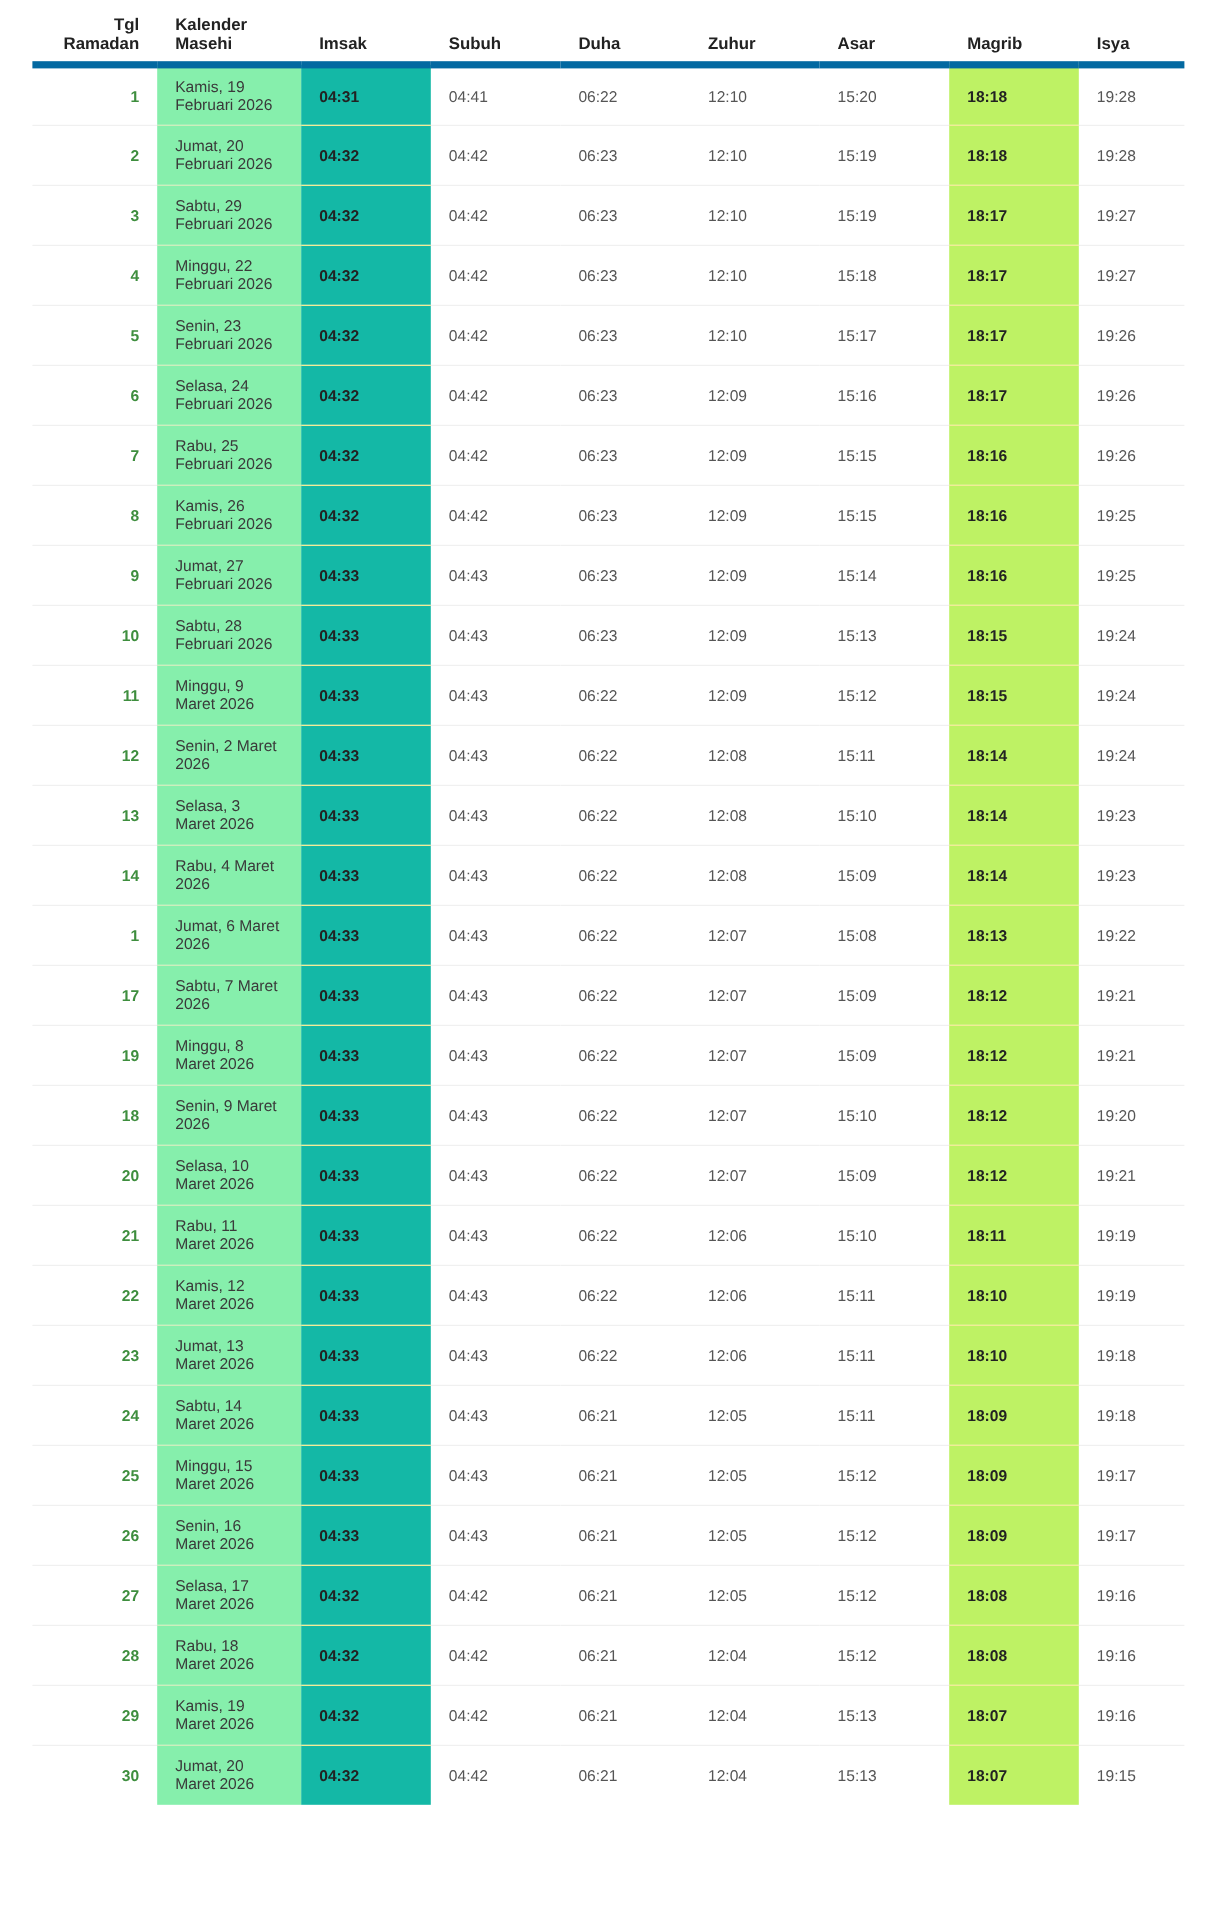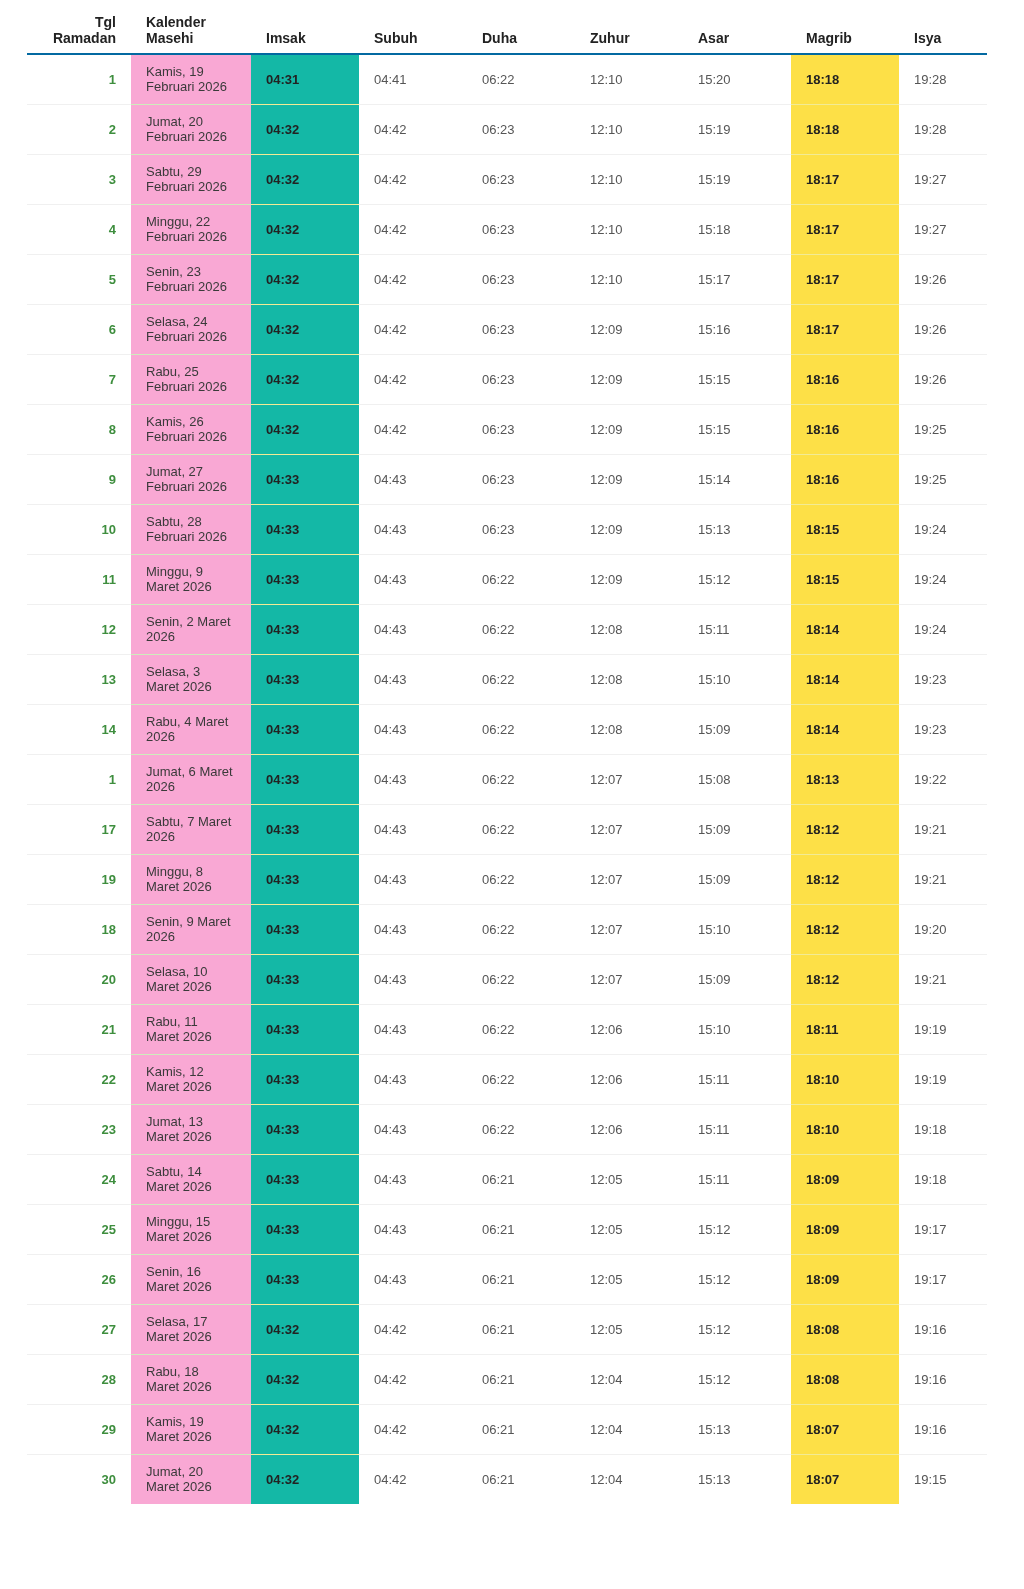--- a/index.html
+++ b/index.html
@@ -7,33 +7,33 @@
   .wrap { position: absolute; left: 27px; top: 0; width: 960px; }
   table { border-collapse: collapse; width: 960px; table-layout: fixed; }
   col.c-tgl { width: 104px; }
   col.c-kal { width: 120px; }
   col.c-t { width: 108px; }
   col.c-last { width: 88px; }
   thead th {
     height: 54px; box-sizing: border-box; padding: 0 0 7px 15px;
     vertical-align: bottom; text-align: left; font-weight: bold;
     font-size: 14px; line-height: 16px; color: #222;
-    border-bottom: 2px solid #0369a1;
+    border-bottom: 6px solid #0369a1;
   }
   thead th.th-tgl { text-align: right; padding: 0 15px 7px 0; }
   tbody td {
     height: 50px; box-sizing: border-box; padding: 0 0 0 15px;
     vertical-align: middle; font-size: 13px; line-height: 15px; color: #444;
     border-top: 1px solid #f0f0f0;
   }
   tbody tr:first-child td { border-top: none; }
   td.tgl { text-align: right; padding: 0 15px 0 0; color: #3e8e3e; font-weight: bold; }
-  td.kal { background: #f9a8d4; color: #3a3a3a; border-top-color: #cdeebb; }
+  td.kal { background: #86efac; color: #3a3a3a; border-top-color: #cdeebb; }
   td.imsak { background: #14b8a6; font-weight: bold; color: #222; border-top-color: #f2eb95; }
-  td.magrib { background: #fde047; font-weight: bold; color: #222; border-top-color: #f2eb95; }
+  td.magrib { background: #bef264; font-weight: bold; color: #222; border-top-color: #f2eb95; }
   td.time { color: #555; }
 </style>
 </head>
 <body>
 
 <div class="wrap">
   <table>
     <colgroup>
       <col class="c-tgl">
         <col class="c-kal">

